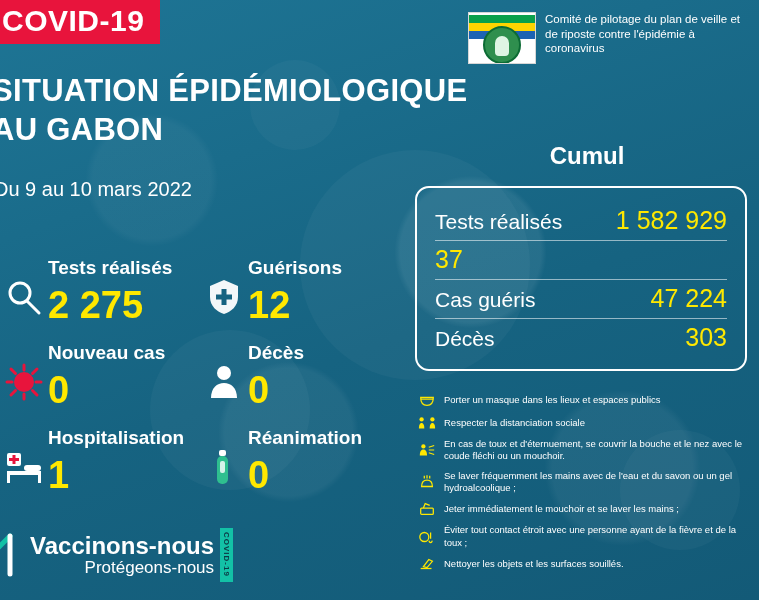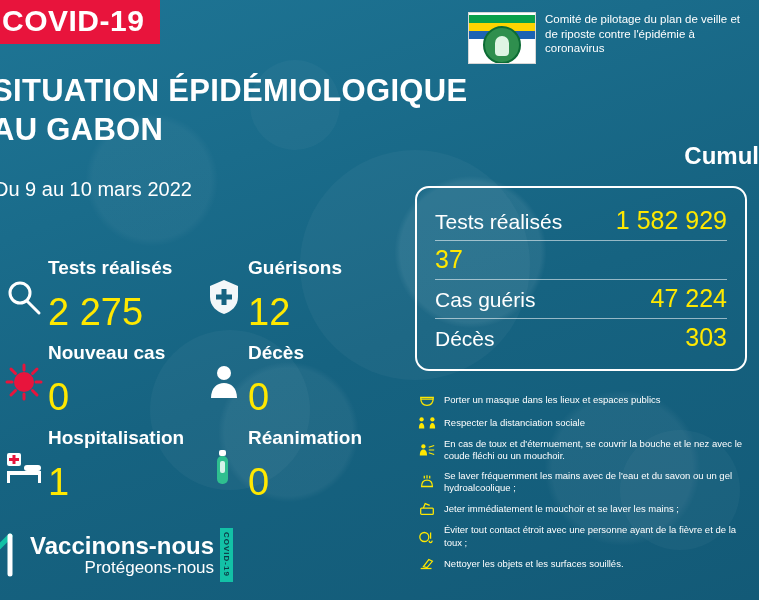--- a/index.html
+++ b/index.html
@@ -147,23 +147,23 @@
     color: #ffffff;
     font-size: 19px;
     font-weight: bold;
     line-height: 1;
     padding-top: 3px;
     white-space: nowrap;
   }
   .stat-value {
     color: #ffe800;
     font-size: 38px;
-    font-weight: normal;
+    font-weight: bold;
     line-height: 1.05;
-    margin-top: 16px;
+    margin-top: 9px;
     white-space: nowrap;
   }
   .stat-icon {
     position: absolute;
     left: 4px;
     top: 22px;
     width: 40px;
     height: 42px;
     color: #ffffff;
   }
@@ -203,21 +203,21 @@
     display: flex;
     align-items: center;
   }
 
   
   .cumul-title {
     position: absolute;
     right: 0;
     left: 415px;
     top: 142px;
-    text-align: right;
+    text-align: center;
     color: #ffffff;
     font-size: 24px;
     font-weight: bold;
   }
   .cumul-card {
     position: absolute;
     left: 415px;
     right: 12px;
     top: 186px;
     border: 2px solid #ffffff;

